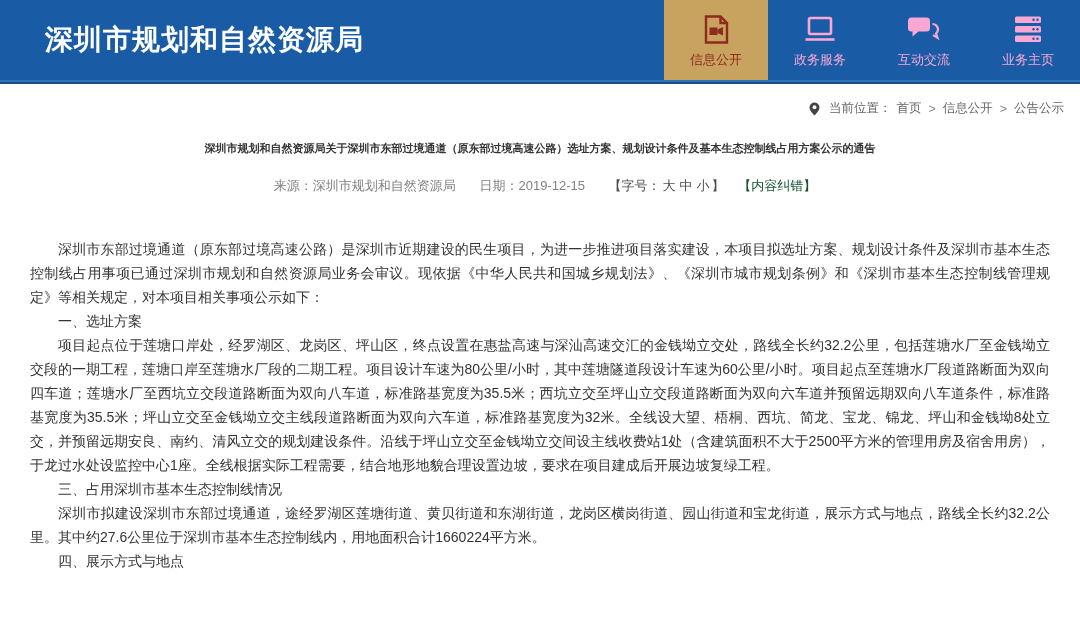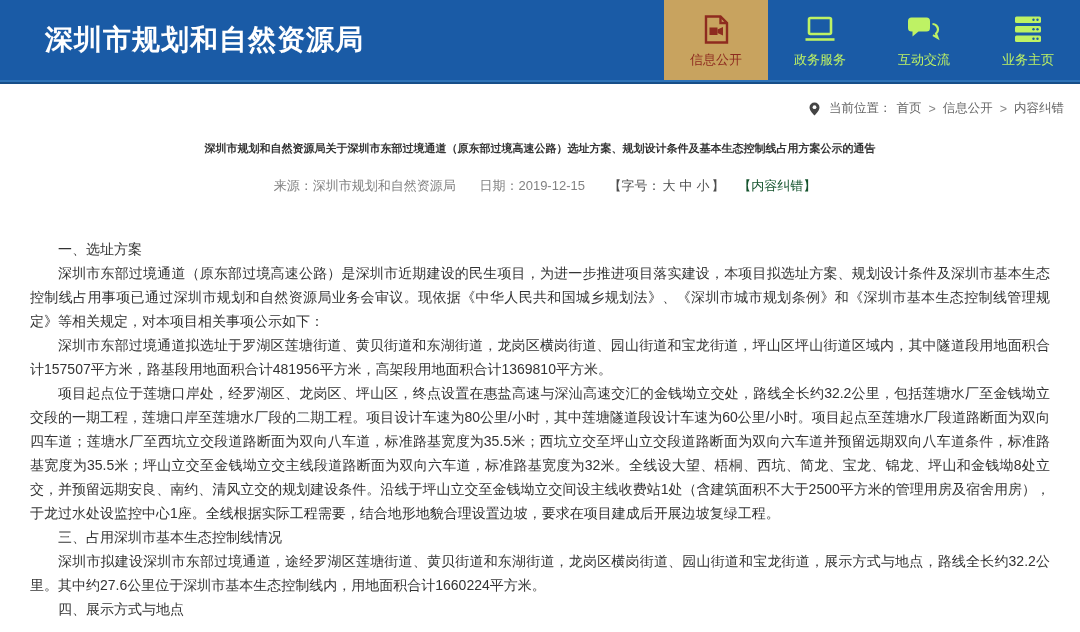--- a/index.html
+++ b/index.html
@@ -19,21 +19,21 @@
   .site-title {
     display:flex; align-items:center;
     padding-left:45px;
     color:#fff; font-size:28px; font-weight:bold; letter-spacing:1px;
     cursor:pointer; white-space:nowrap;
   }
   .nav { display:flex; }
   .nav-tab {
     width:104px;
     display:flex; flex-direction:column; align-items:center; justify-content:center;
-    gap:9px; color:#bef264; cursor:pointer;
+    gap:9px; color:#f9a8d4; cursor:pointer;
   }
   .nav-tab.active { background:#C8A35F; color:#8E2B1F; }
   .tab-icon { height:30px; display:flex; align-items:flex-end; }
   .tab-label { font-size:13px; line-height:1; }
 
   .header-accent { height:4px; background:#2E73B8; border-bottom:2px solid #174E88; }
 
   
   .breadcrumb-row {
     display:flex; justify-content:flex-end; align-items:center;
@@ -135,33 +135,32 @@
     <svg width="11" height="14" viewBox="0 0 11 14">
       <path d="M5.5 0.5 a5 5 0 0 0 -5 5 c0 3.4 5 8 5 8 s5 -4.6 5 -8 a5 5 0 0 0 -5 -5 z" fill="#444"></path>
       <circle cx="5.5" cy="5.2" r="1.9" fill="#fff"></circle>
     </svg>
   </span>
   <span>当前位置：</span>
   <a>首页</a>
   <span class="crumb-sep">&gt;</span>
   <a>信息公开</a>
   <span class="crumb-sep">&gt;</span>
-  <a>内容纠错</a>
+  <a>公告公示</a>
 </div>
 
 <div class="article-title">深圳市规划和自然资源局关于深圳市东部过境通道（原东部过境高速公路）选址方案、规划设计条件及基本生态控制线占用方案公示的通告</div>
 
 <div class="article-meta">
   <span class="seg"><span>来源：</span><span>深圳市规划和自然资源局</span></span>
   <span class="seg"><span>日期：</span><span>2019-12-15</span></span>
   <span class="seg dark"><span>【字号：</span><span class="fontsize-btn">大</span><span class="fontsize-btn">中</span><span class="fontsize-btn">小</span><span>】</span></span>
   <span class="correction-link">【内容纠错】</span>
 </div>
 
 <div class="article-body">
+    <p>深圳市东部过境通道（原东部过境高速公路）是深圳市近期建设的民生项目，为进一步推进项目落实建设，本项目拟选址方案、规划设计条件及深圳市基本生态控制线占用事项已通过深圳市规划和自然资源局业务会审议。现依据《中华人民共和国城乡规划法》、《深圳市城市规划条例》和《深圳市基本生态控制线管理规定》等相关规定，对本项目相关事项公示如下：</p>
     <p>一、选址方案</p>
-    <p>深圳市东部过境通道（原东部过境高速公路）是深圳市近期建设的民生项目，为进一步推进项目落实建设，本项目拟选址方案、规划设计条件及深圳市基本生态控制线占用事项已通过深圳市规划和自然资源局业务会审议。现依据《中华人民共和国城乡规划法》、《深圳市城市规划条例》和《深圳市基本生态控制线管理规定》等相关规定，对本项目相关事项公示如下：</p>
-    <p>深圳市东部过境通道拟选址于罗湖区莲塘街道、黄贝街道和东湖街道，龙岗区横岗街道、园山街道和宝龙街道，坪山区坪山街道区域内，其中隧道段用地面积合计157507平方米，路基段用地面积合计481956平方米，高架段用地面积合计1369810平方米。</p>
     <p>项目起点位于莲塘口岸处，经罗湖区、龙岗区、坪山区，终点设置在惠盐高速与深汕高速交汇的金钱坳立交处，路线全长约32.2公里，包括莲塘水厂至金钱坳立交段的一期工程，莲塘口岸至莲塘水厂段的二期工程。项目设计车速为80公里/小时，其中莲塘隧道段设计车速为60公里/小时。项目起点至莲塘水厂段道路断面为双向四车道；莲塘水厂至西坑立交段道路断面为双向八车道，标准路基宽度为35.5米；西坑立交至坪山立交段道路断面为双向六车道并预留远期双向八车道条件，标准路基宽度为35.5米；坪山立交至金钱坳立交主线段道路断面为双向六车道，标准路基宽度为32米。全线设大望、梧桐、西坑、简龙、宝龙、锦龙、坪山和金钱坳8处立交，并预留远期安良、南约、清风立交的规划建设条件。沿线于坪山立交至金钱坳立交间设主线收费站1处（含建筑面积不大于2500平方米的管理用房及宿舍用房），于龙过水处设监控中心1座。全线根据实际工程需要，结合地形地貌合理设置边坡，要求在项目建成后开展边坡复绿工程。</p>
     <p>三、占用深圳市基本生态控制线情况</p>
     <p>深圳市拟建设深圳市东部过境通道，途经罗湖区莲塘街道、黄贝街道和东湖街道，龙岗区横岗街道、园山街道和宝龙街道，展示方式与地点，路线全长约32.2公里。其中约27.6公里位于深圳市基本生态控制线内，用地面积合计1660224平方米。</p>
     <p>四、展示方式与地点</p>
   </div>
 
 </body></html>

